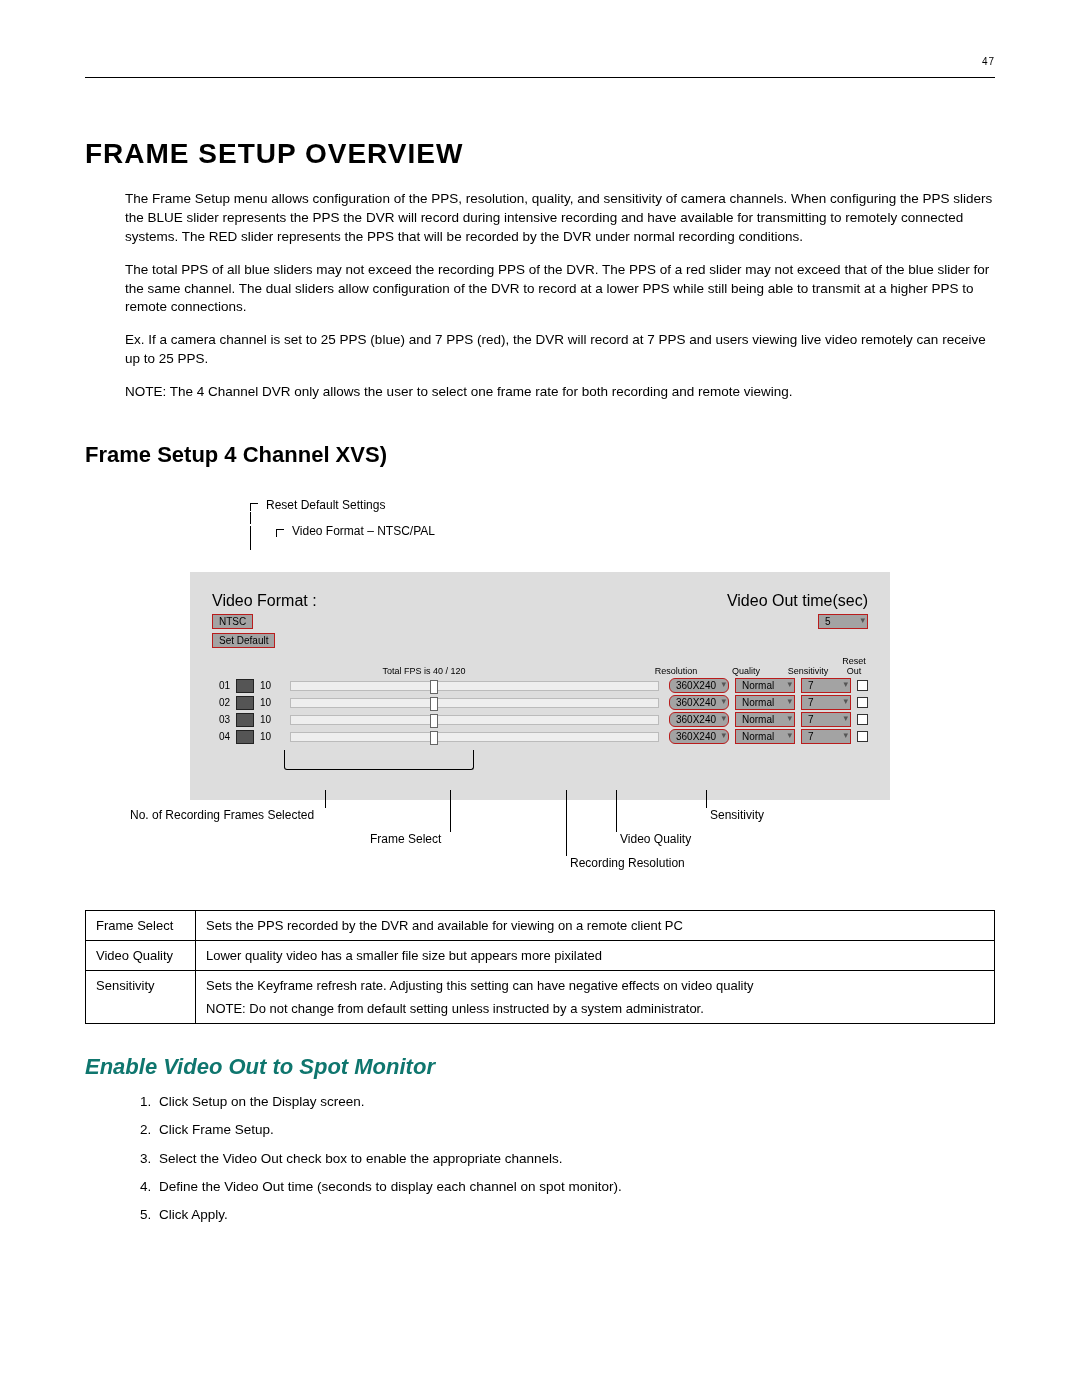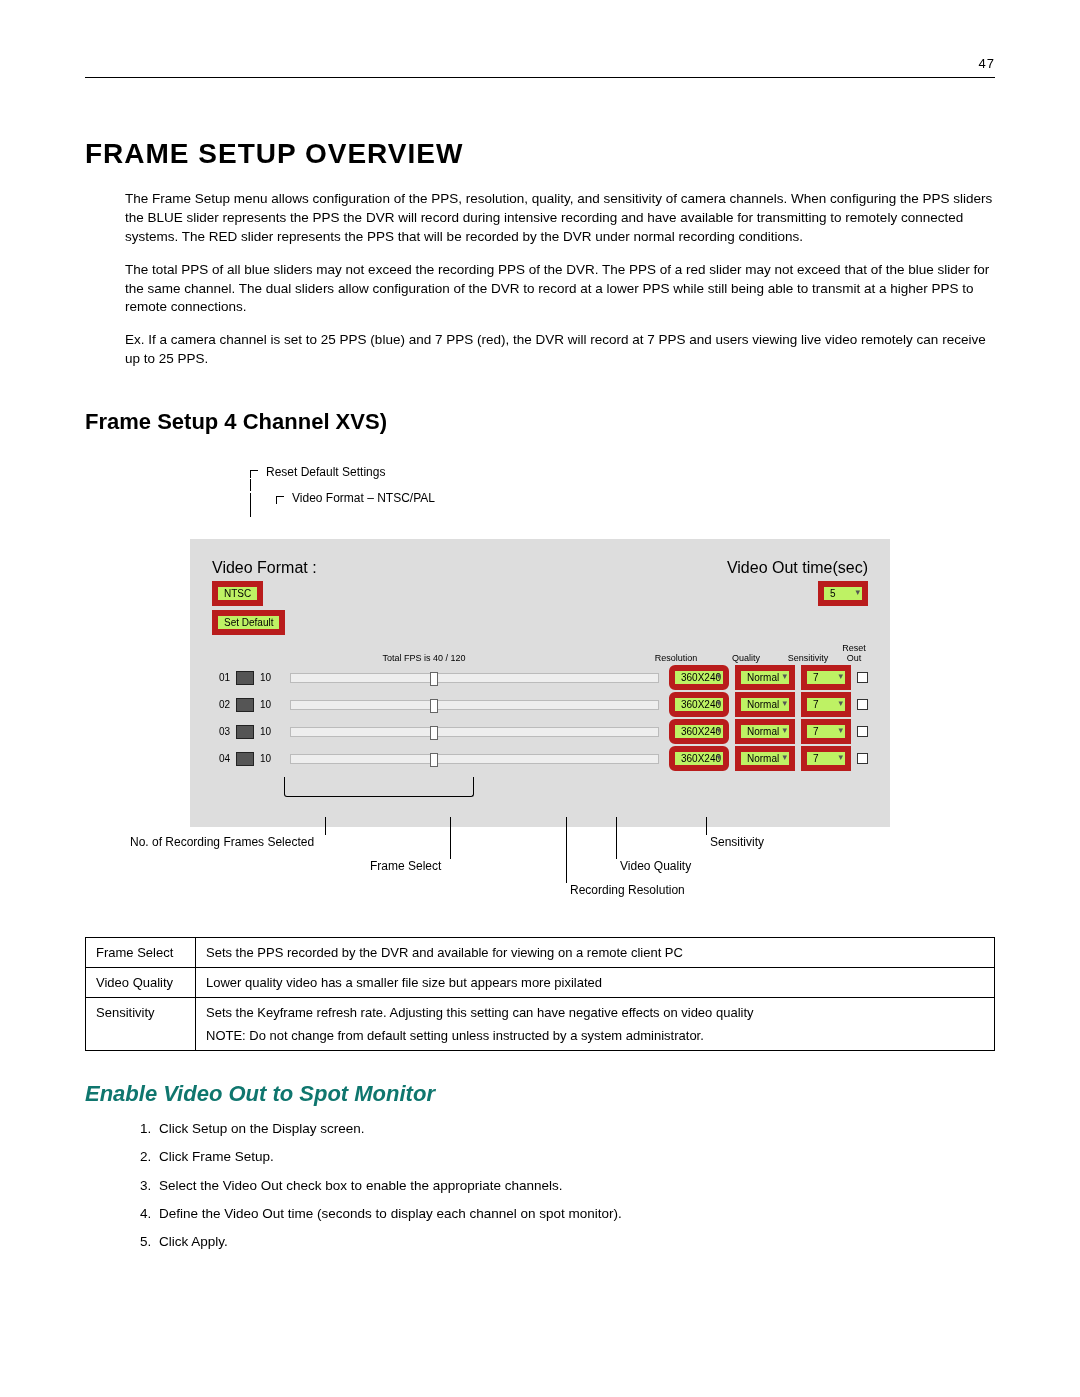--- a/index.html
+++ b/index.html
@@ -18,21 +18,21 @@
   .header-line {
     border-bottom: 1.5px solid #000;
     margin-bottom: 60px;
     position: relative;
     height: 18px;
   }
   .page-number {
     position: absolute;
     right: 0;
     top: -4px;
-    font-size: 13px;
+    font-size: 10px;
     letter-spacing: 1px;
     text-align: center;
   }
   h1.main {
     font-size: 28px;
     letter-spacing: 1px;
     margin: 0 0 20px 0;
     font-weight: bold;
   }
   .body-para {
@@ -63,21 +63,21 @@
   }
   .panel {
     background: #ddd;
     padding: 20px 22px 30px 22px;
     margin-top: 10px;
     position: relative;
   }
   .panel-top { display: flex; justify-content: space-between; margin-bottom: 4px; font-size: 16px; }
   .ntsc-row { display:flex; gap:6px; align-items:center; }
   .btn-ui, .sel-ui, .inp-ui {
-    background:#bef264; border:6px solid #b91c1c; font-size:10px; padding:1px 6px;
+    background:#a3a3a3; border:1px solid #b91c1c; font-size:10px; padding:1px 6px;
     display:inline-block;
   }
   .sel-ui { min-width:50px; position:relative; padding-right:14px; }
   .sel-ui::after { content:"▾"; position:absolute; right:2px; top:0; font-size:9px; color:#555;}
   .headings-row {
     display:flex; justify-content:flex-end; gap:10px; font-size:9px;
     margin: 8px 0 2px 0; align-items:flex-end;
   }
   .headings-row span { display:inline-block; text-align:center; }
   .ch-row {
@@ -150,20 +150,21 @@
 
   <div class="header-line">
     <span class="page-number">47</span>
   </div>
 
   <h1 class="main">FRAME SETUP OVERVIEW</h1>
 
   <p class="body-para">The Frame Setup menu allows configuration of the PPS, resolution, quality, and sensitivity of camera channels. When configuring the PPS sliders the BLUE slider represents the PPS the DVR will record during intensive recording and have available for transmitting to remotely connected systems. The RED slider represents the PPS that will be recorded by the DVR under normal recording conditions.</p>
   <p class="body-para">The total PPS of all blue sliders may not exceed the recording PPS of the DVR. The PPS of a red slider may not exceed that of the blue slider for the same channel. The dual sliders allow configuration of the DVR to record at a lower PPS while still being able to transmit at a higher PPS to remote connections.</p>
   <p class="body-para">Ex. If a camera channel is set to 25 PPS (blue) and 7 PPS (red), the DVR will record at 7 PPS and users viewing live video remotely can receive up to 25 PPS.</p>
+  <p class="body-para">NOTE: The 4 Channel DVR only allows the user to select one frame rate for both recording and remote viewing.</p>
 
   <h2 class="sub">Frame Setup 4 Channel XVS)</h2>
 
   <div class="diagram">
 
     <div class="callout-top">
       <div class="line">
           <span class="hook"></span>
           <span>Reset Default Settings</span>
         </div>

